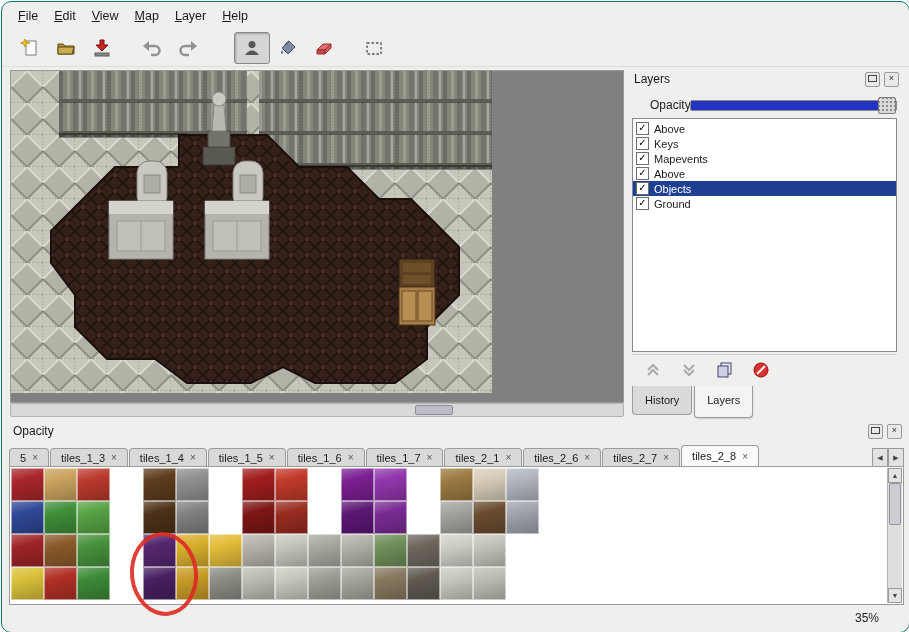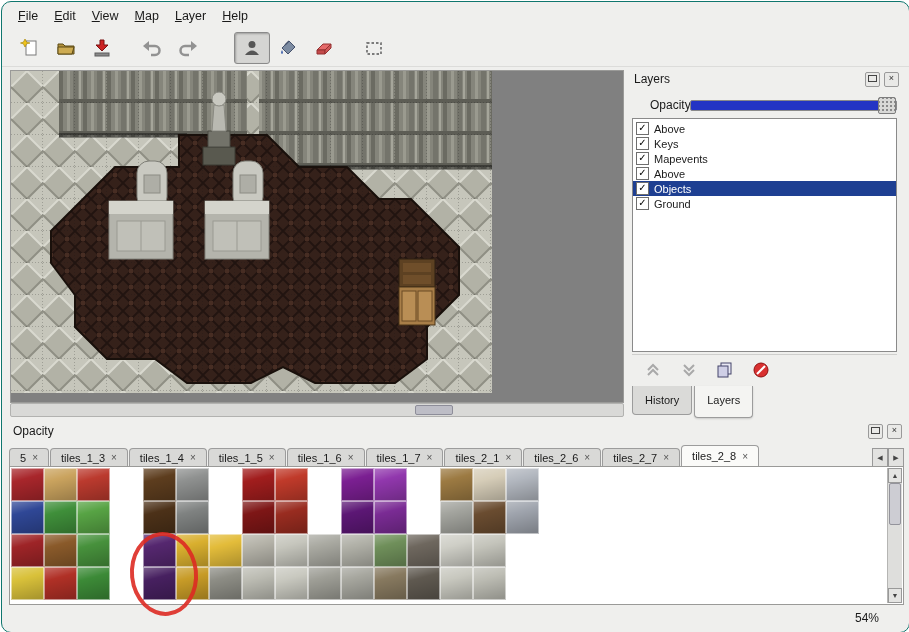--- a/index.html
+++ b/index.html
@@ -452,14 +452,14 @@
       <div class="vscroll">
         <div class="vs-arrow">▲</div>
         <div class="vs-thumb"></div>
         <div class="vs-arrow bottom">▼</div>
       </div>
     </div>
   </div>
 
   <div class="annotation"></div>
 
-  <div class="status-zoom">54%</div>
+  <div class="status-zoom">35%</div>
 </div>
 
 </body></html>

